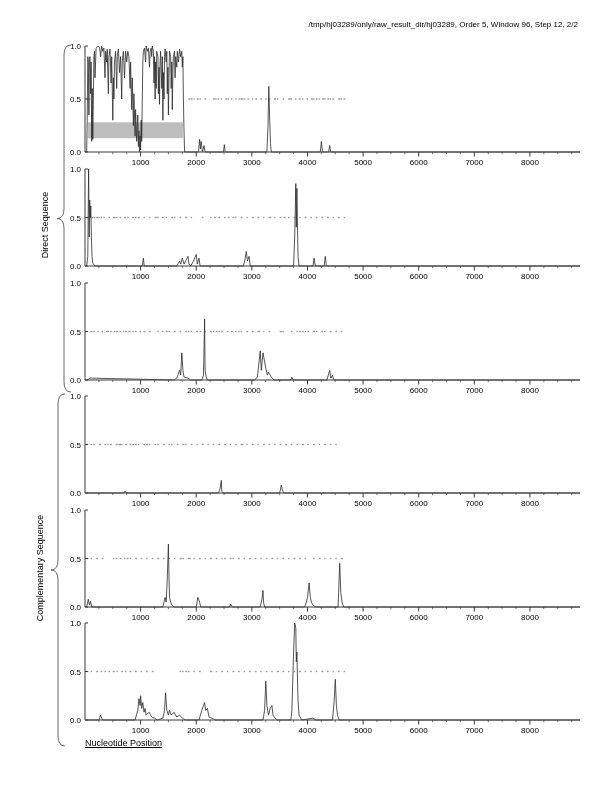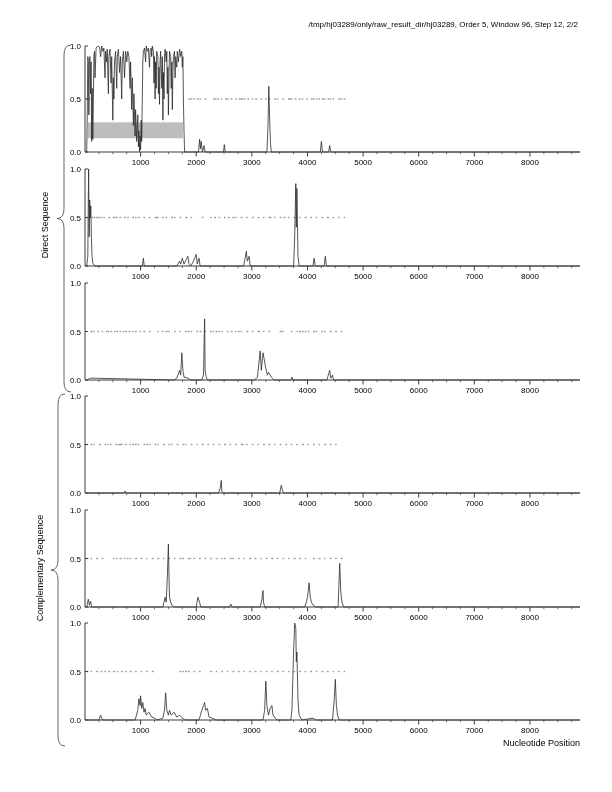--- a/index.html
+++ b/index.html
@@ -1,19 +1,19 @@
 <!DOCTYPE html>
 <html><head>
 <meta charset="utf-8">
 <style>
   html,body{margin:0;padding:0;background:#ffffff;}
   .page{position:relative;width:612px;height:792px;background:#ffffff;overflow:hidden;
         font-family:"Liberation Sans", sans-serif;color:#000;}
   .title{position:absolute;top:20px;right:34px;font-size:8px;letter-spacing:0;white-space:nowrap;}
-  .xlab{position:absolute;top:738px;left:85px;width:495px;text-align:right;font-size:9px;}
+  .xlab{position:absolute;top:738px;left:85px;width:495px;text-align:left;font-size:9px;text-decoration:underline;}
   .ylab{position:absolute;white-space:nowrap;font-size:9px;transform:translate(-50%,-50%) rotate(-90deg);}
   .ylab-direct{left:45px;top:225px;}
   .ylab-comp{left:40px;top:568px;}
   svg text{font-family:"Liberation Sans", sans-serif;}
 </style>
 </head>
 <body>
 
 <div class="page">
   <div class="title">/tmp/hj03289/only/raw_result_dir/hj03289, Order 5, Window 96, Step 12, 2/2</div>

